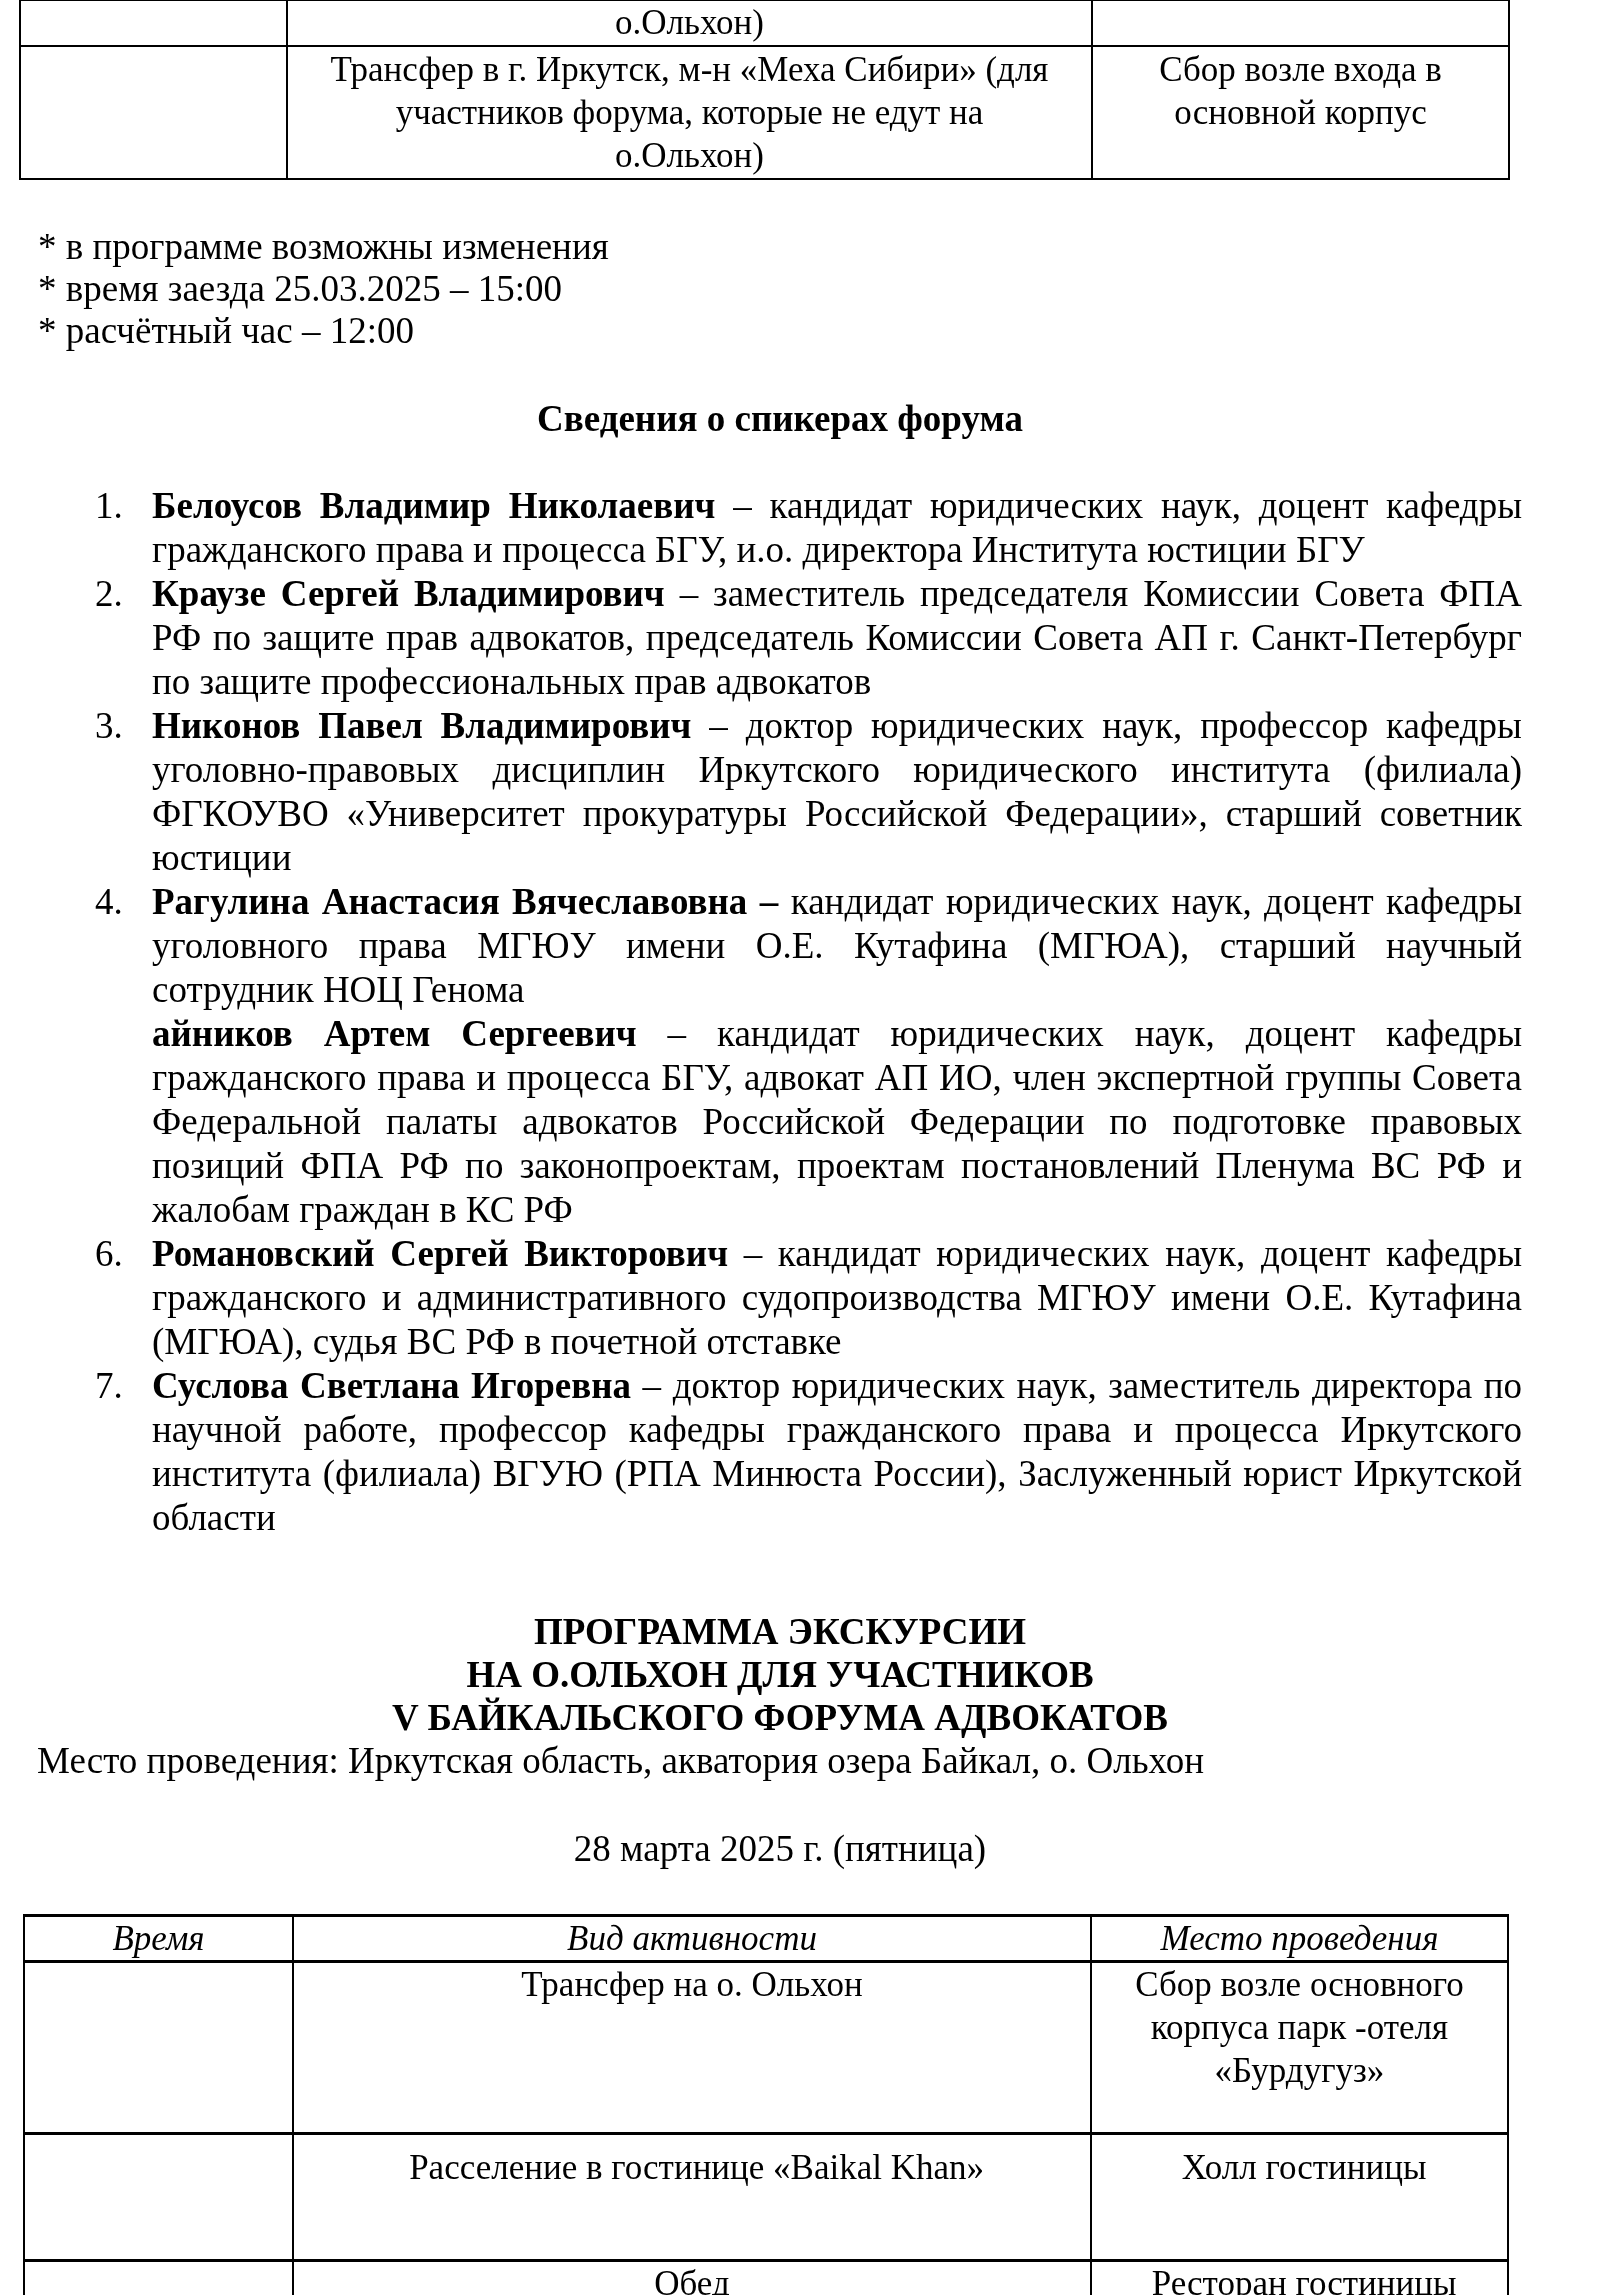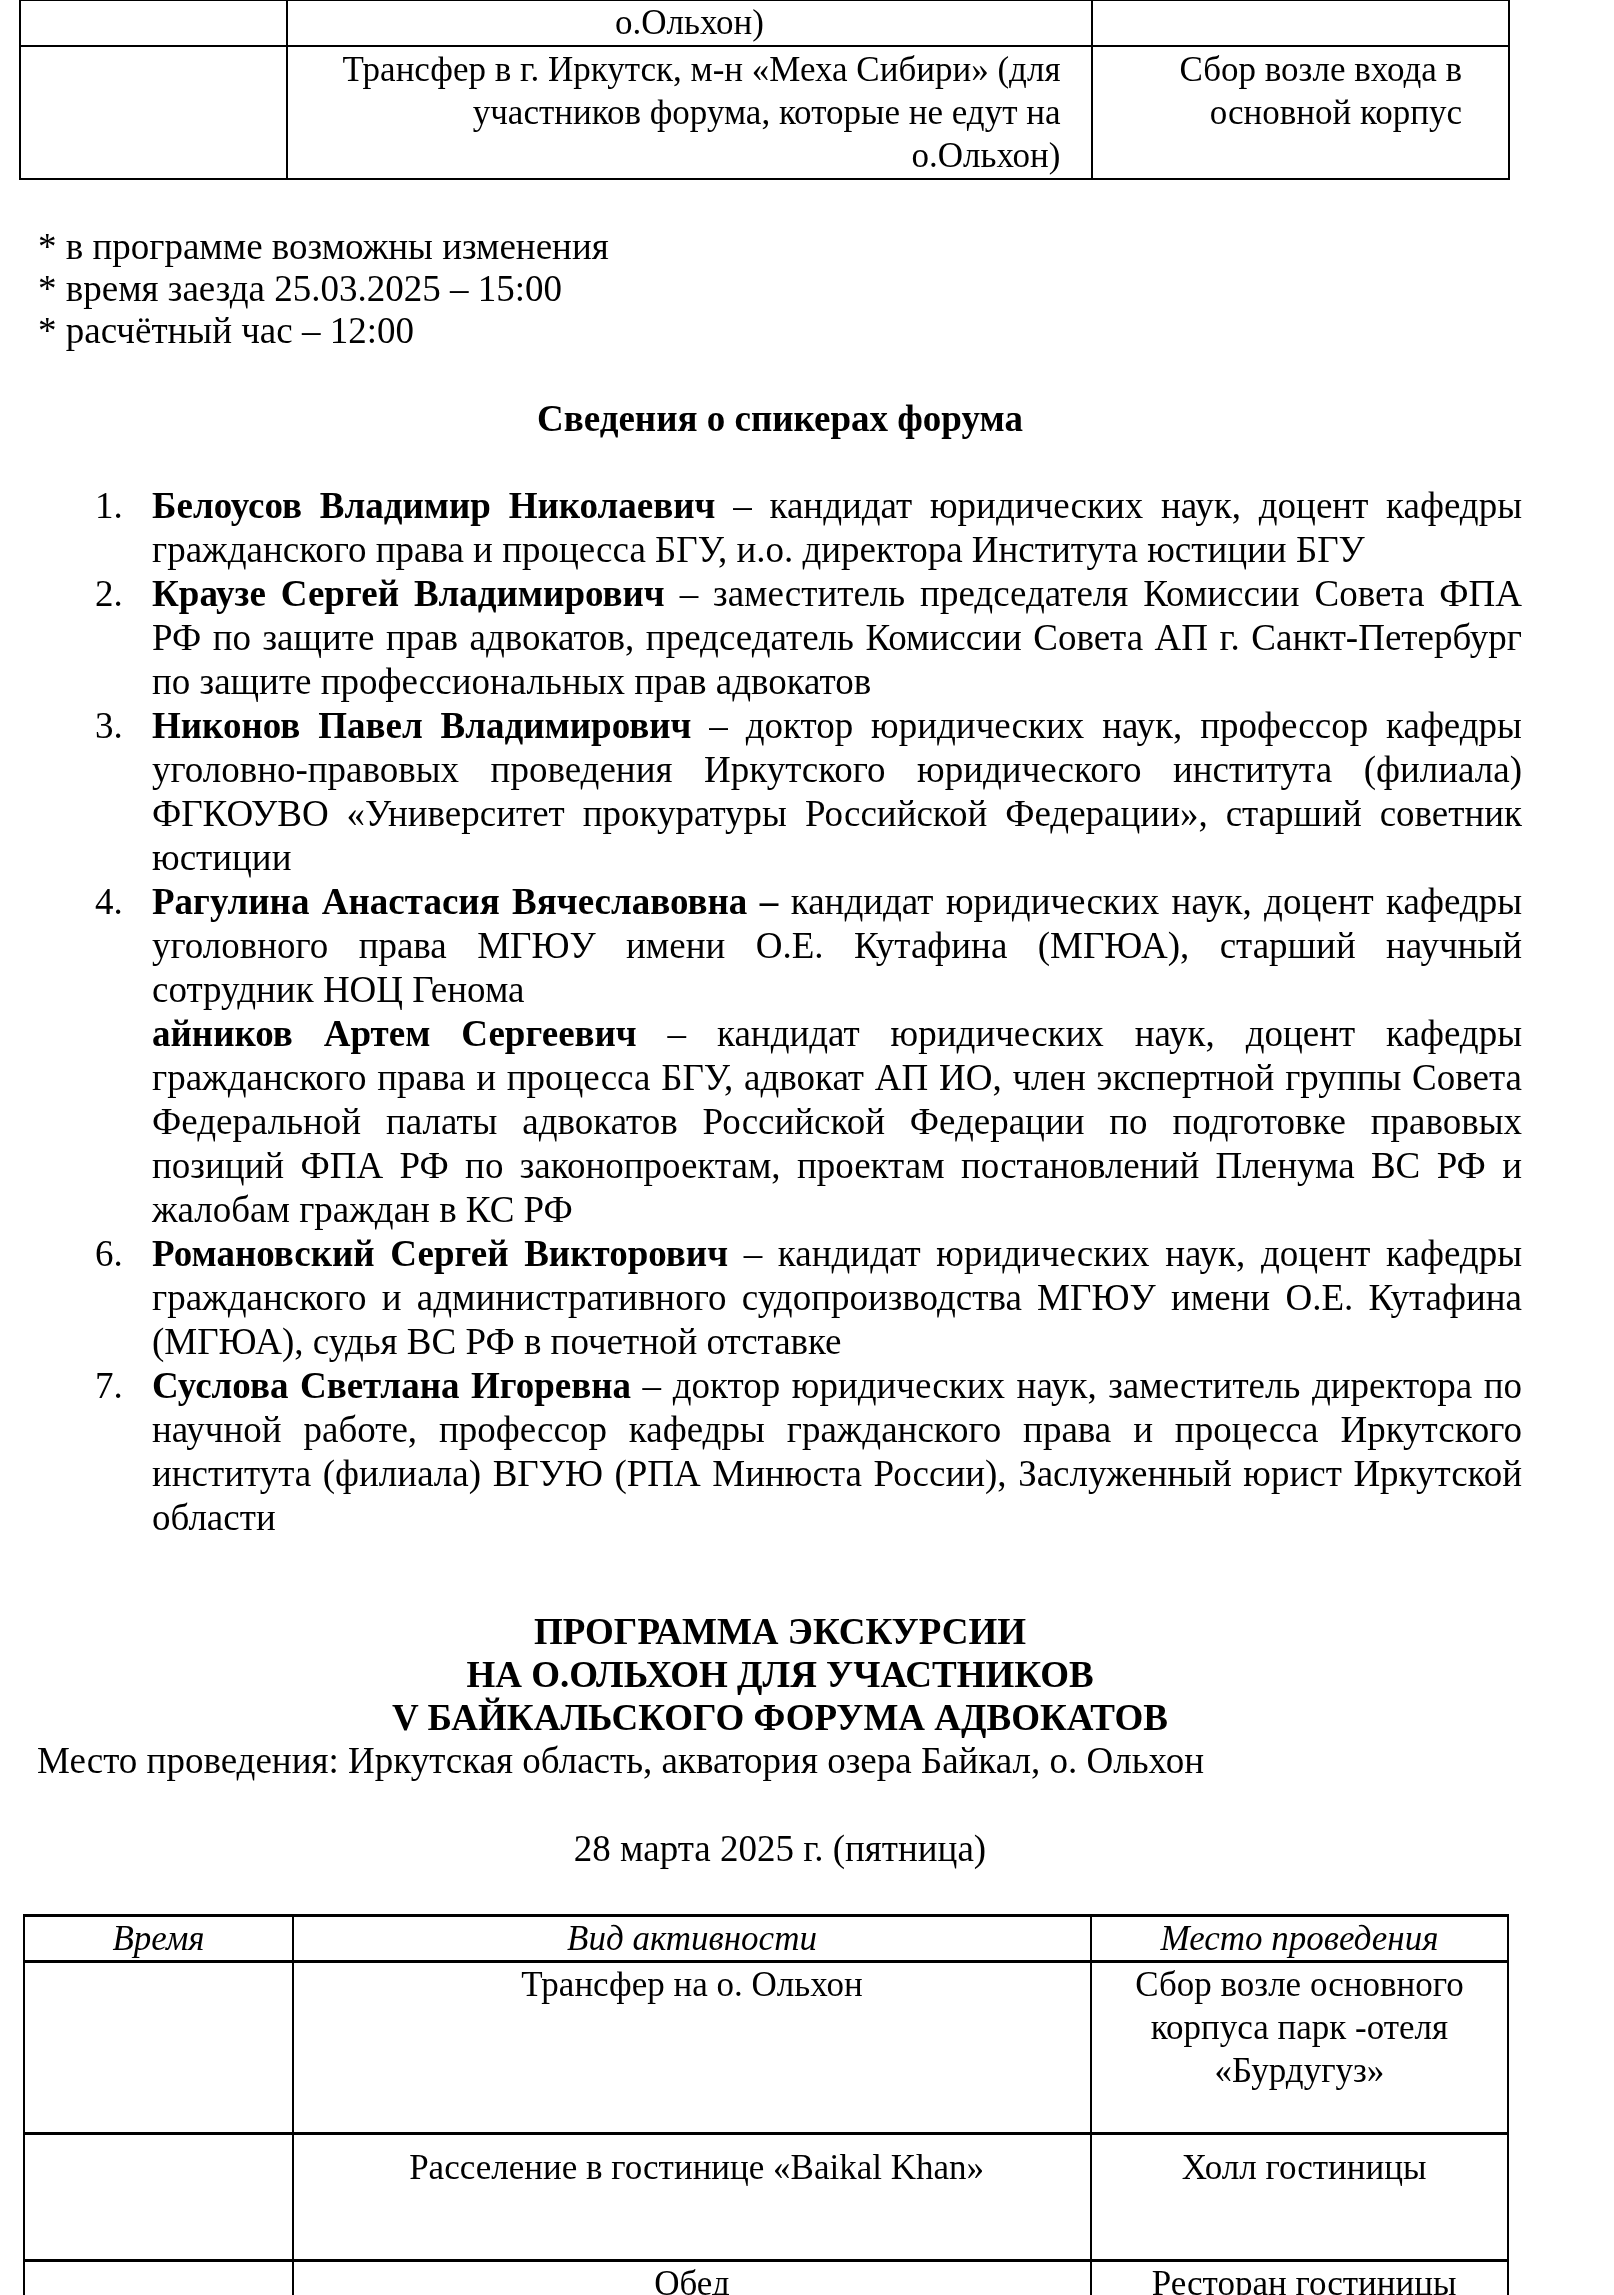--- a/index.html
+++ b/index.html
@@ -16,21 +16,21 @@
   table.doc td, table.doc th {
     border: 2.3px solid #000; padding: 0 6.1px; vertical-align: top;
     font-weight: normal;
   }
   .center { text-align: center; }
   .left { text-align: center; }
   .italic { font-style: italic; }
   #t1 { left: 19px; top: -2.3px; width: 1489px; }
   #t1 col.c1 { width: 267px; } #t1 col.c2 { width: 805px; } #t1 col.c3 { width: 417px; }
   #t1 tr.r1 td { height: 44px; }
-  #t1 tr.r2 td { height: 130px; padding-top: 1.5px; text-align: right; }
+  #t1 tr.r2 td { height: 130px; padding-top: 1.5px; }
   #t1 tr.r1 td { border-top: 3.1px solid #000; }
 
   .notes { left: 38px; top: 226px; line-height: 42px; font-size: 37px; }
   .notes div { white-space: nowrap; }
 
   .h-speakers { left: 38px; width: 1484px; top: 397px; text-align: center; font-weight: bold; font-size: 37px; line-height: 43px; }
 
   .speakers { left: 38px; width: 1484px; top: 484px; margin: 0; padding: 0; list-style: none; font-size: 37px; line-height: 44px; }
   .speakers li { position: relative; padding-left: 114px; text-align: justify; }
   .speakers li .num { position: absolute; left: 57px; top: 0; }
@@ -80,21 +80,21 @@
 <div class="abs h-speakers">Сведения о спикерах форума</div>
 
 <ol class="abs speakers">
   <li>
     <span class="num">1.</span><span class="name">Белоусов Владимир Николаевич</span><span> – кандидат юридических наук, доцент кафедры гражданского права и процесса БГУ, и.о. директора Института юстиции БГУ</span>
   </li>
   <li>
     <span class="num">2.</span><span class="name">Краузе Сергей Владимирович</span><span> – заместитель председателя Комиссии Совета ФПА РФ по защите прав адвокатов, председатель Комиссии Совета АП г. Санкт-Петербург по защите профессиональных прав адвокатов</span>
   </li>
   <li>
-    <span class="num">3.</span><span class="name">Никонов Павел Владимирович</span><span> – доктор юридических наук, профессор кафедры уголовно-правовых проведения Иркутского юридического института (филиала) ФГКОУВО «Университет прокуратуры Российской Федерации», старший советник юстиции</span>
+    <span class="num">3.</span><span class="name">Никонов Павел Владимирович</span><span> – доктор юридических наук, профессор кафедры уголовно-правовых дисциплин Иркутского юридического института (филиала) ФГКОУВО «Университет прокуратуры Российской Федерации», старший советник юстиции</span>
   </li>
   <li>
     <span class="num">4.</span><span class="name">Рагулина Анастасия Вячеславовна –</span><span> кандидат юридических наук, доцент кафедры уголовного права МГЮУ имени О.Е. Кутафина (МГЮА), старший научный сотрудник НОЦ Генома</span>
   </li>
   <li>
     <span class="num"></span><span class="name">айников Артем Сергеевич</span><span> – кандидат юридических наук, доцент кафедры гражданского права и процесса БГУ, адвокат АП ИО, член экспертной группы Совета Федеральной палаты адвокатов Российской Федерации по подготовке правовых позиций ФПА РФ по законопроектам, проектам постановлений Пленума ВС РФ и жалобам граждан в КС РФ</span>
   </li>
   <li>
     <span class="num">6.</span><span class="name">Романовский Сергей Викторович</span><span> – кандидат юридических наук, доцент кафедры гражданского и административного судопроизводства МГЮУ имени О.Е. Кутафина (МГЮА), судья ВС РФ в почетной отставке</span>
   </li>

